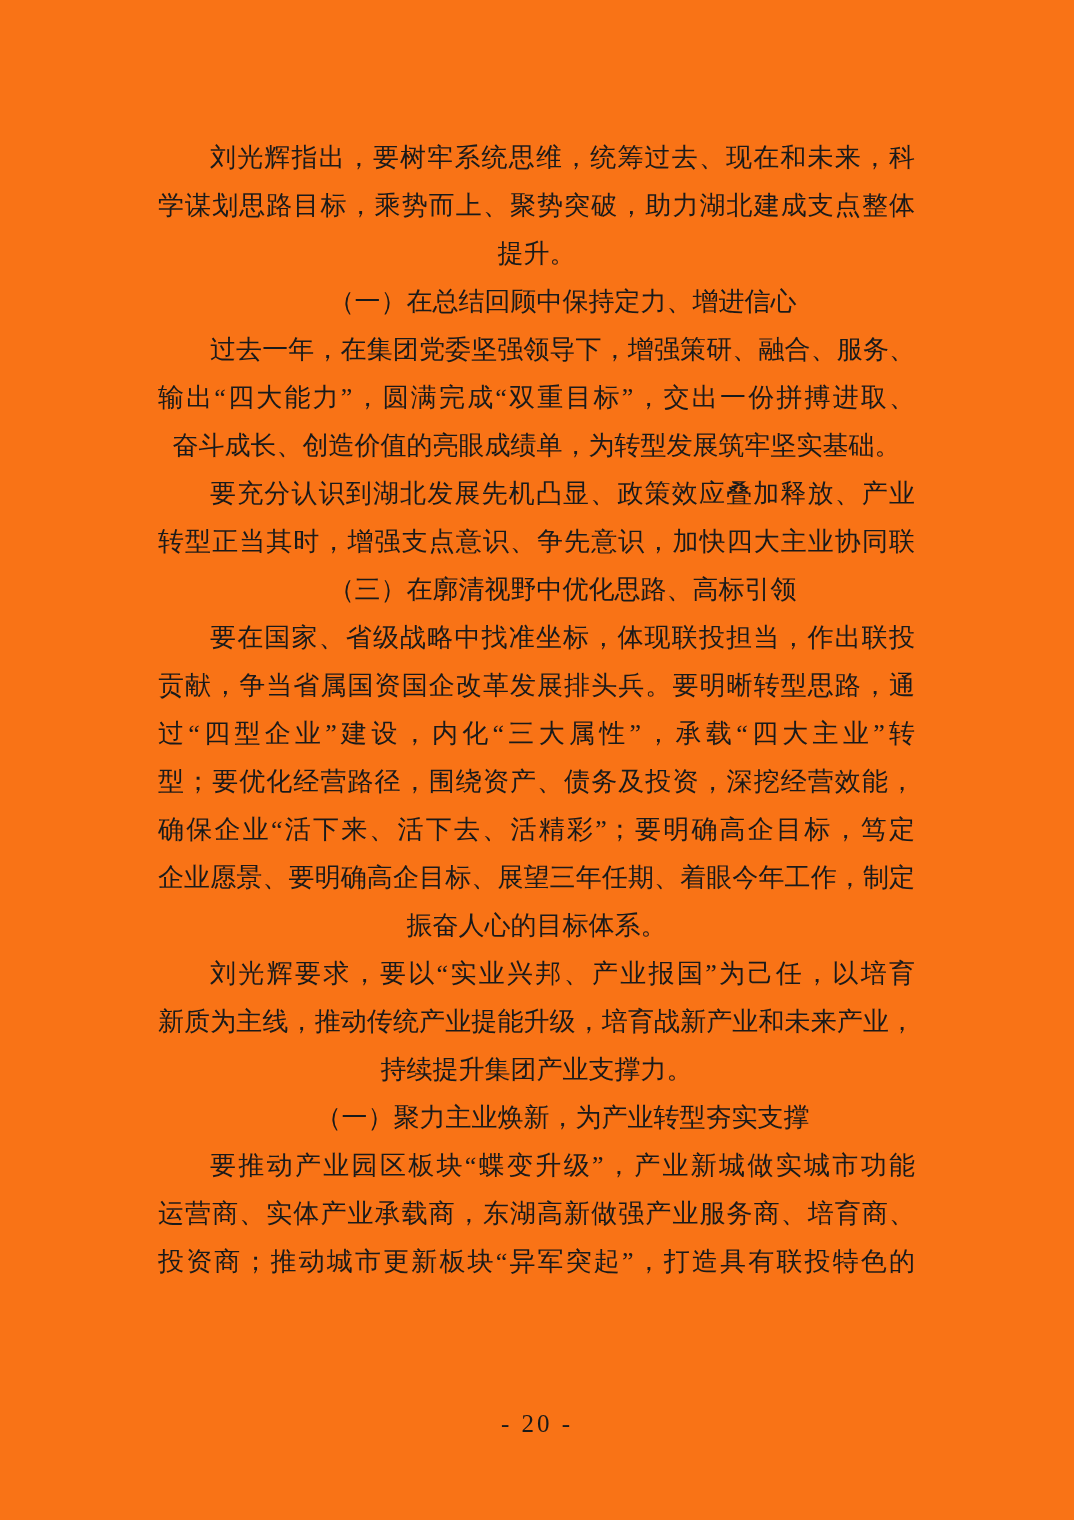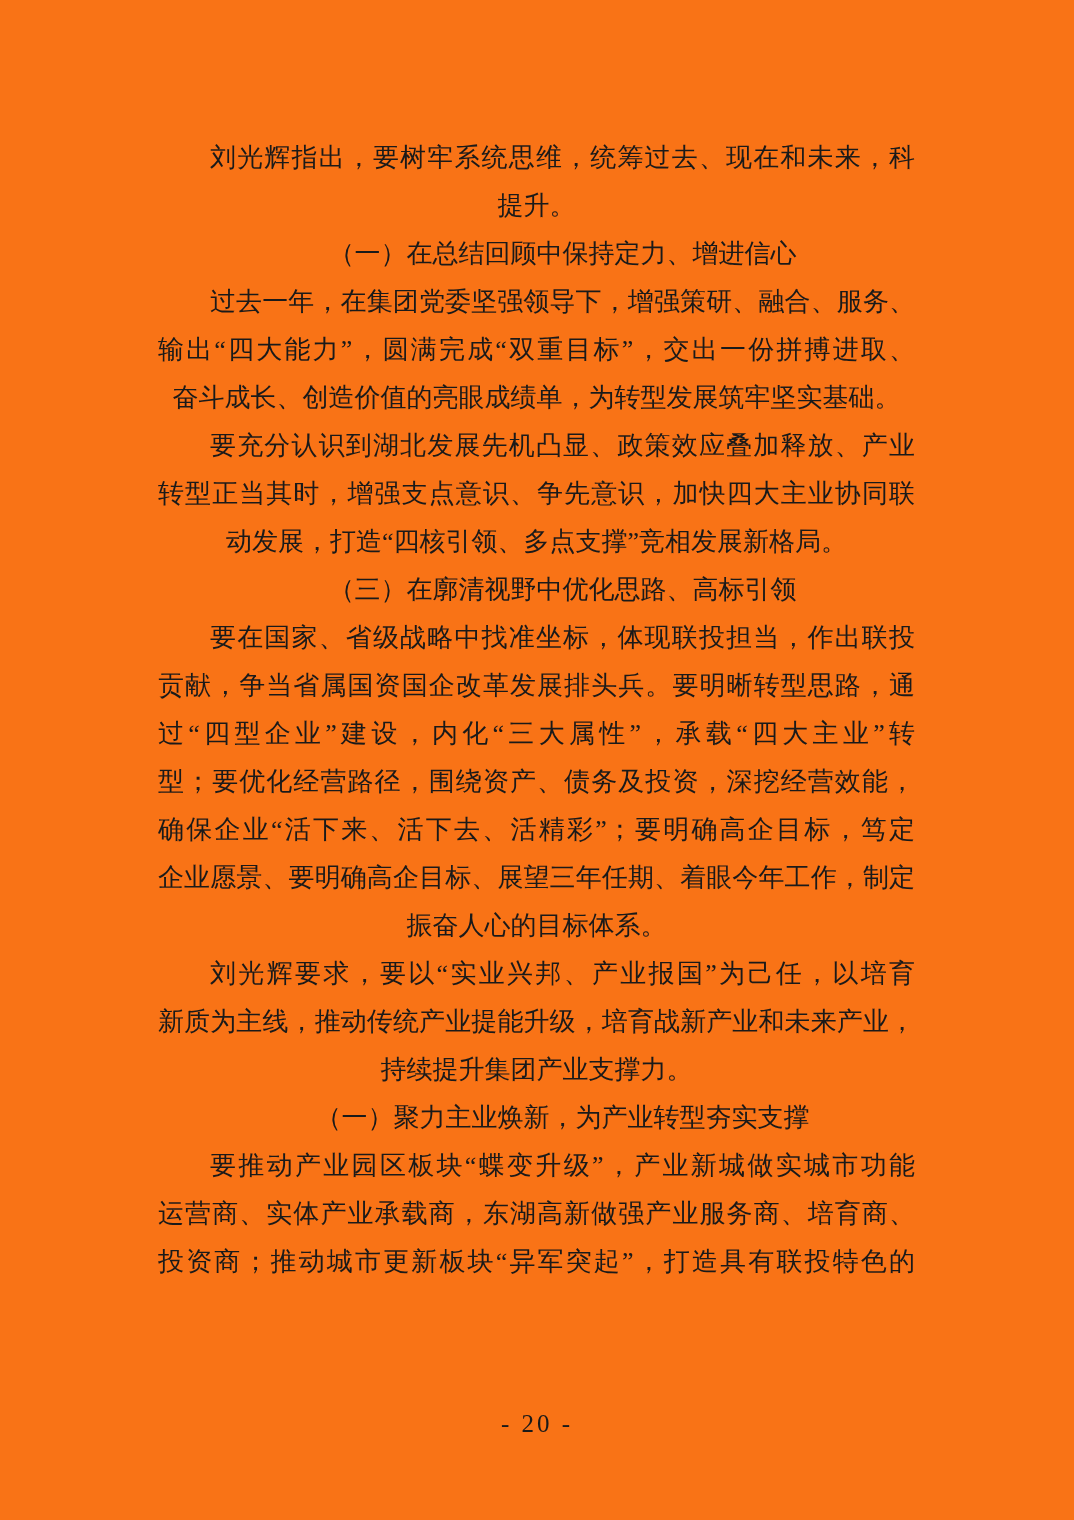--- a/index.html
+++ b/index.html
@@ -52,34 +52,34 @@
     color: #1a1a1a;
   }
 </style>
 </head>
 <body>
 
 <div class="page">
   <div class="content">
       <div class="block para">
         <div class="line first fit">刘光辉指出，要树牢系统思维，统筹过去、现在和未来，科</div>
+        <div class="line fit">学谋划思路目标，乘势而上、聚势突破，助力湖北建成支点整体</div>
         <div class="line">提升。</div>
       </div>
       <div class="block heading">
         <div class="line first">（一）在总结回顾中保持定力、增进信心</div>
       </div>
       <div class="block para">
         <div class="line first fit">过去一年，在集团党委坚强领导下，增强策研、融合、服务、</div>
         <div class="line fit">输出“四大能力”，圆满完成“双重目标”，交出一份拼搏进取、</div>
         <div class="line">奋斗成长、创造价值的亮眼成绩单，为转型发展筑牢坚实基础。</div>
       </div>
       <div class="block para">
         <div class="line first fit">要充分认识到湖北发展先机凸显、政策效应叠加释放、产业</div>
         <div class="line fit">转型正当其时，增强支点意识、争先意识，加快四大主业协同联</div>
-        <div class="line">动发展，打造“四核引领、多点支撑”竞相发展新格局。</div>
       </div>
       <div class="block heading">
         <div class="line first">（三）在廓清视野中优化思路、高标引领</div>
       </div>
       <div class="block para">
         <div class="line first fit">要在国家、省级战略中找准坐标，体现联投担当，作出联投</div>
         <div class="line fit">贡献，争当省属国资国企改革发展排头兵。要明晰转型思路，通</div>
         <div class="line fit">过“四型企业”建设，内化“三大属性”，承载“四大主业”转</div>
         <div class="line fit">型；要优化经营路径，围绕资产、债务及投资，深挖经营效能，</div>
         <div class="line fit">确保企业“活下来、活下去、活精彩”；要明确高企目标，笃定</div>

